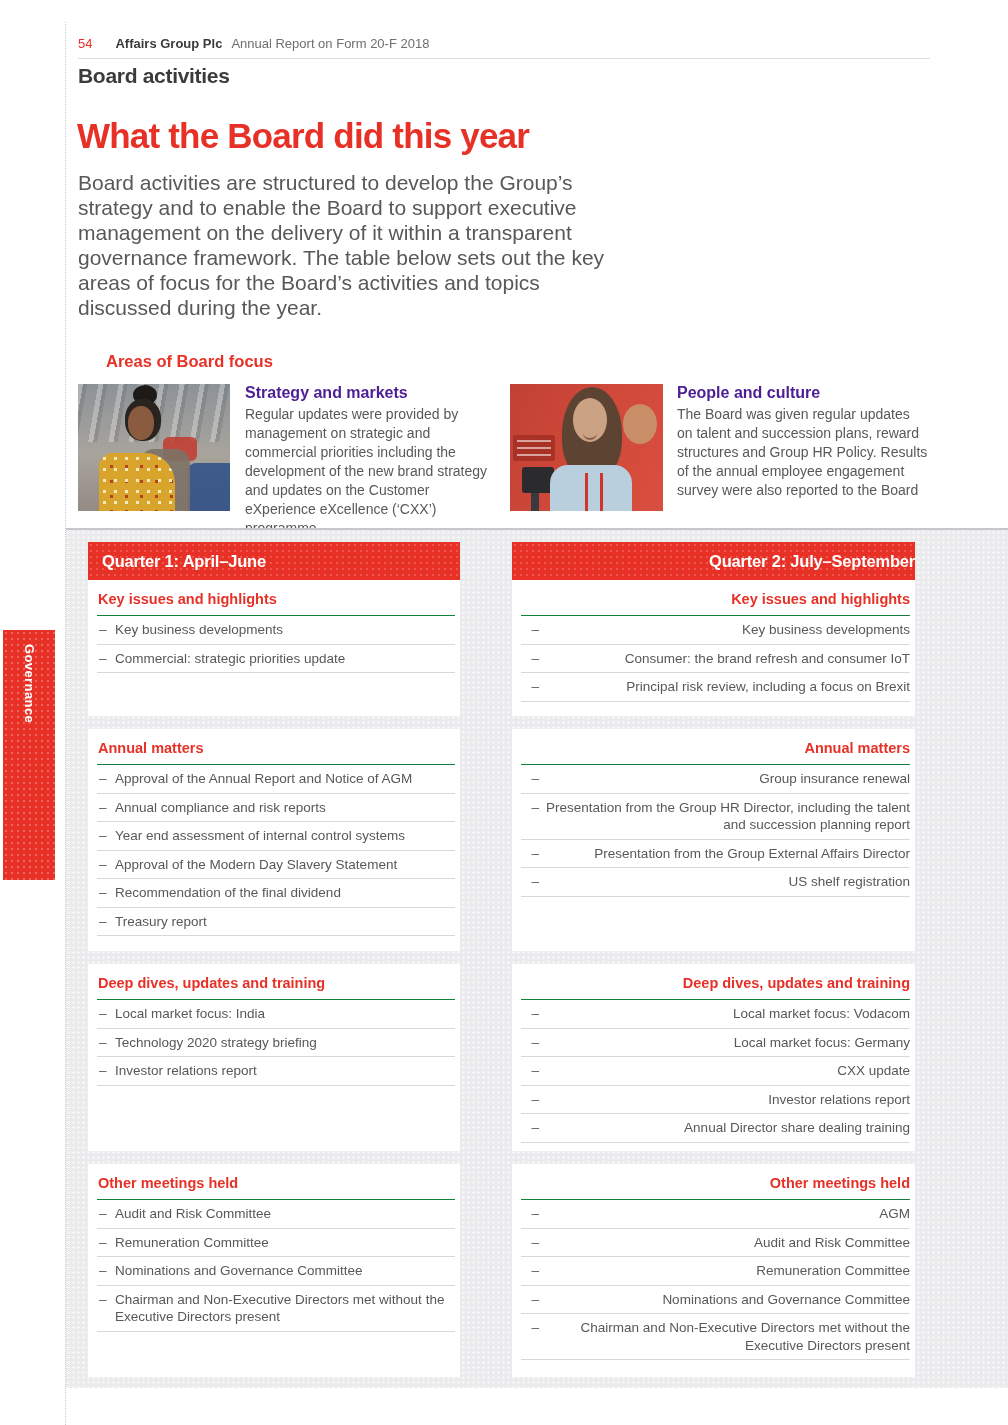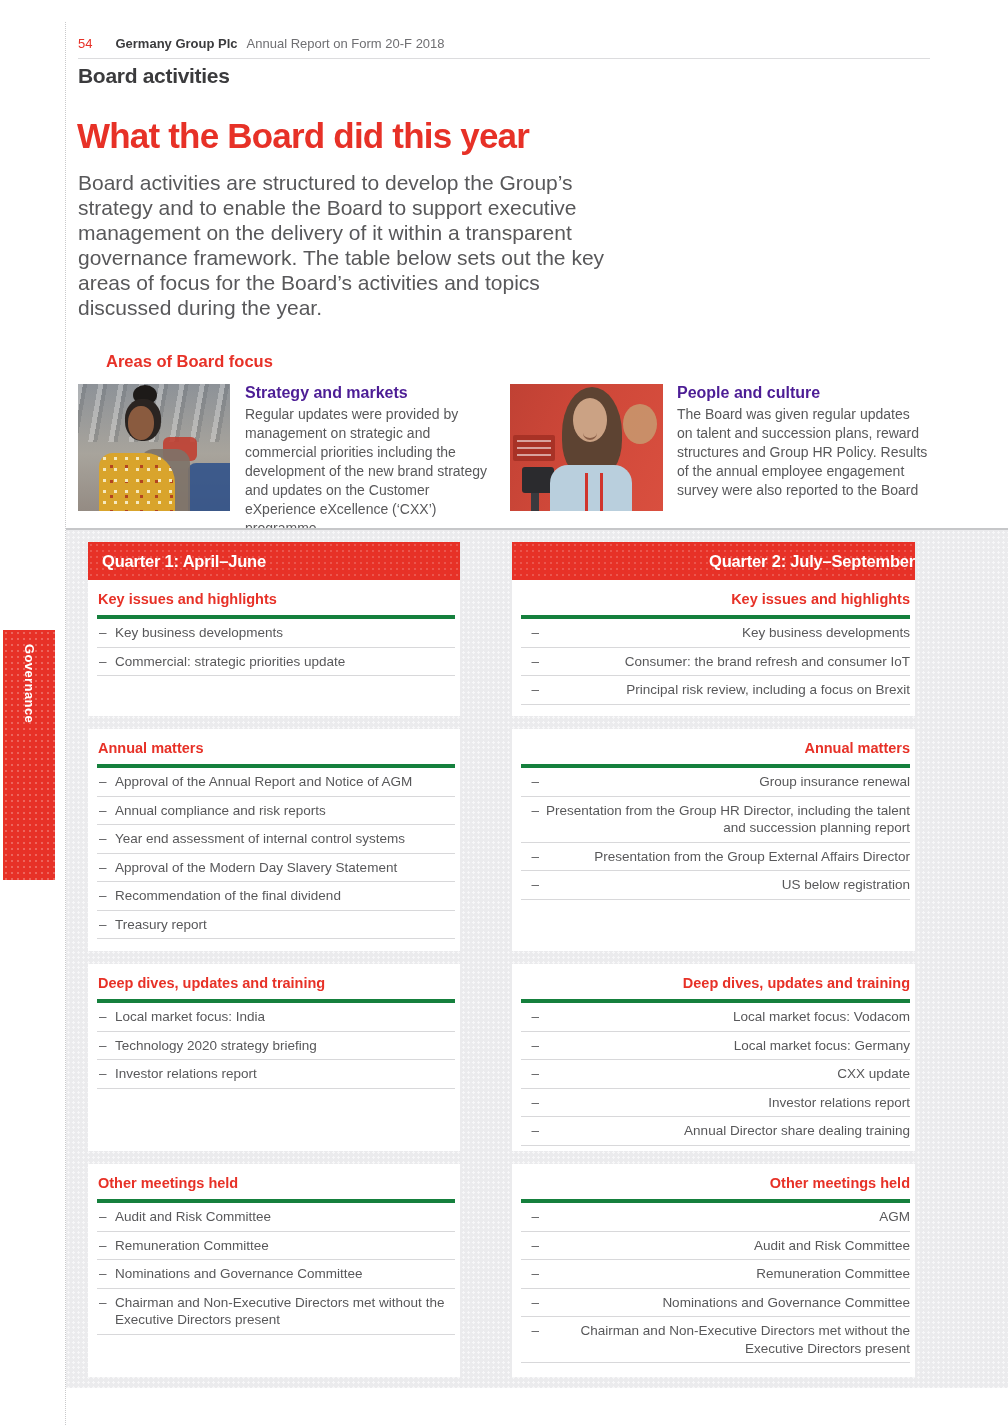--- a/index.html
+++ b/index.html
@@ -112,40 +112,40 @@
   .card{
     background:#ffffff;box-sizing:border-box;
     padding:9px 5px 0 9px;overflow:hidden;
   }
   .card.h0{height:136px;margin-top:0;}
   .card.h1{height:222px;margin-top:13px;}
   .card.h2{height:187px;margin-top:13px;}
   .card.h3{height:213px;margin-top:13px;}
   .card-title{
     font-size:14.5px;font-weight:bold;color:#e73127;
-    padding:2px 0 8px 1px;border-bottom:4px solid #15803d;
+    padding:2px 0 8px 1px;border-bottom:1px solid #15803d;
   }
   .item{
     display:flex;align-items:flex-start;
     padding:5px 0 5px 2px;border-bottom:1px solid #d8d8da;
     font-size:13.5px;line-height:17.5px;color:#58585a;
   }
   .item .dash{flex:0 0 16px;color:#58585a;}
   .item .txt{flex:1;}
 </style>
 </head>
 <body>
 
 <div class="page">
 
   <div class="left-rule"></div>
 
   <div class="doc-header">
     <span class="page-num">54</span>
-    <span class="company">Germany Group Plc</span>
+    <span class="company">Affairs Group Plc</span>
     <span class="report">Annual Report on Form 20-F 2018</span>
   </div>
   <div class="header-rule"></div>
   <div class="section-title">Board activities</div>
 
   <div class="main-title">What the Board did this year</div>
   <div class="intro">Board activities are structured to develop the Group’s strategy and to enable the Board to support executive management on the delivery of it within a transparent governance framework. The table below sets out the key areas of focus for the Board’s activities and topics discussed during the year.</div>
 
   <div class="focus-heading">Areas of Board focus</div>
 
@@ -290,21 +290,21 @@
           <div class="item">
             <span class="dash">–</span>
             <span class="txt">Presentation from the Group HR Director, including the talent and succession planning report</span>
           </div>
           <div class="item">
             <span class="dash">–</span>
             <span class="txt">Presentation from the Group External Affairs Director</span>
           </div>
           <div class="item">
             <span class="dash">–</span>
-            <span class="txt">US below registration</span>
+            <span class="txt">US shelf registration</span>
           </div>
         </div>
         <div class="card h2">
           <div class="card-title">Deep dives, updates and training</div>
           <div class="item">
             <span class="dash">–</span>
             <span class="txt">Local market focus: Vodacom</span>
           </div>
           <div class="item">
             <span class="dash">–</span>

